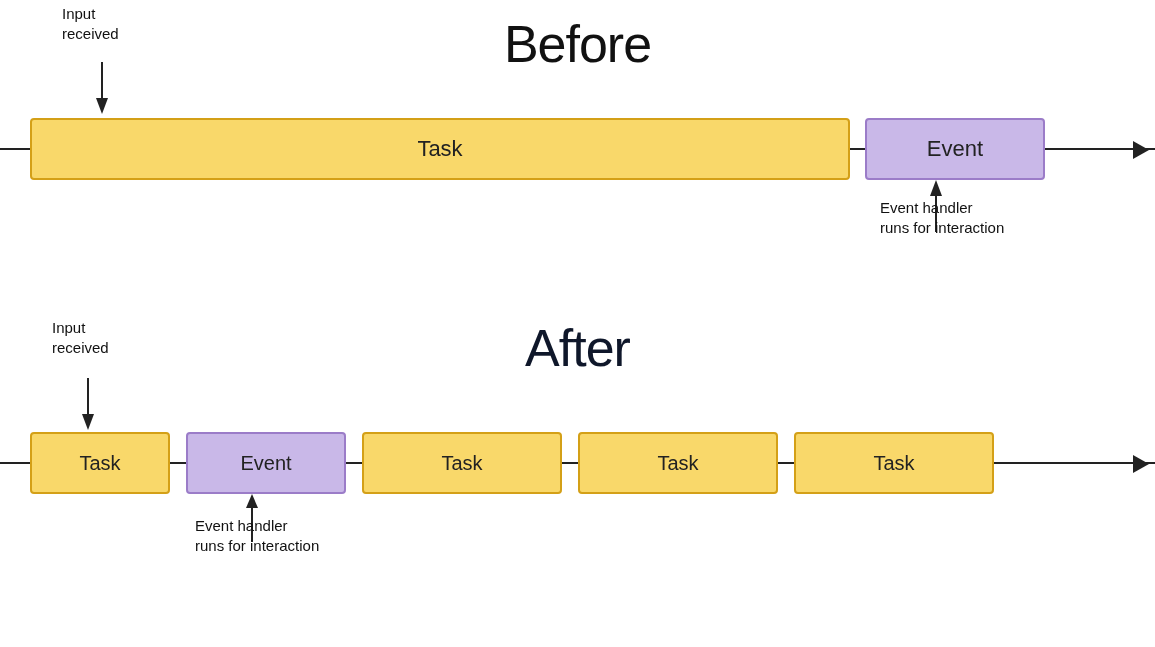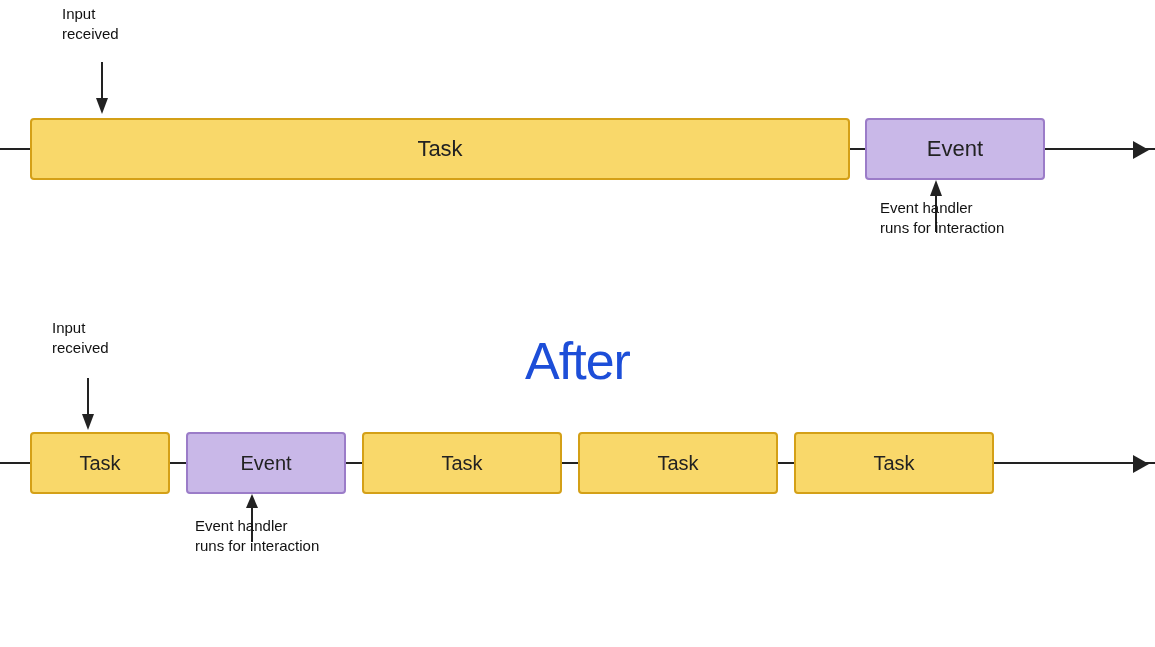--- a/index.html
+++ b/index.html
@@ -105,26 +105,26 @@
       top: 198px;
       left: 880px;
       font-size: 15px;
       line-height: 1.3;
       color: #111;
     }
 
     
     .after-title {
       position: absolute;
-      top: 331px;
+      top: 318px;
       left: 50%;
       transform: translateX(-50%);
       font-size: 52px;
       font-weight: 400;
-      color: #1d4ed8;
+      color: #0f172a;
       letter-spacing: -1px;
     }
 
     
     .input-label-after {
       position: absolute;
       top: 318px;
       left: 52px;
       font-size: 15px;
       line-height: 1.3;
@@ -254,20 +254,21 @@
     
     svg.arrow {
       overflow: visible;
     }
   </style>
 </head>
 <body>
 
 <div class="diagram-container">
 
+  <div class="before-title">Before</div>
 
   <div class="input-label-before">
     <span style="white-space: pre-line;">Input
 received</span>
   </div>
 
   <svg class="arrow" style="position:absolute; top:62px; left:92px; width:20px; height:52px;">
     <line x1="10" y1="0" x2="10" y2="42" stroke="#222" stroke-width="2"></line>
     <polygon points="4,36 10,52 16,36" fill="#222"></polygon>
   </svg>

